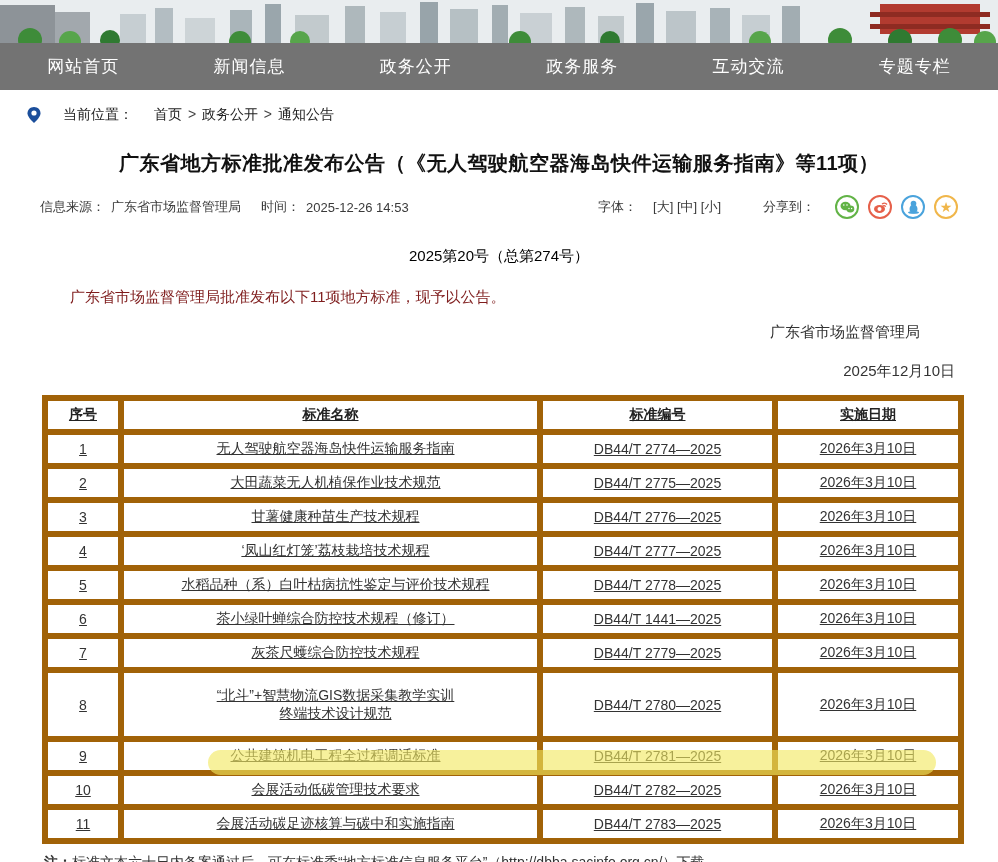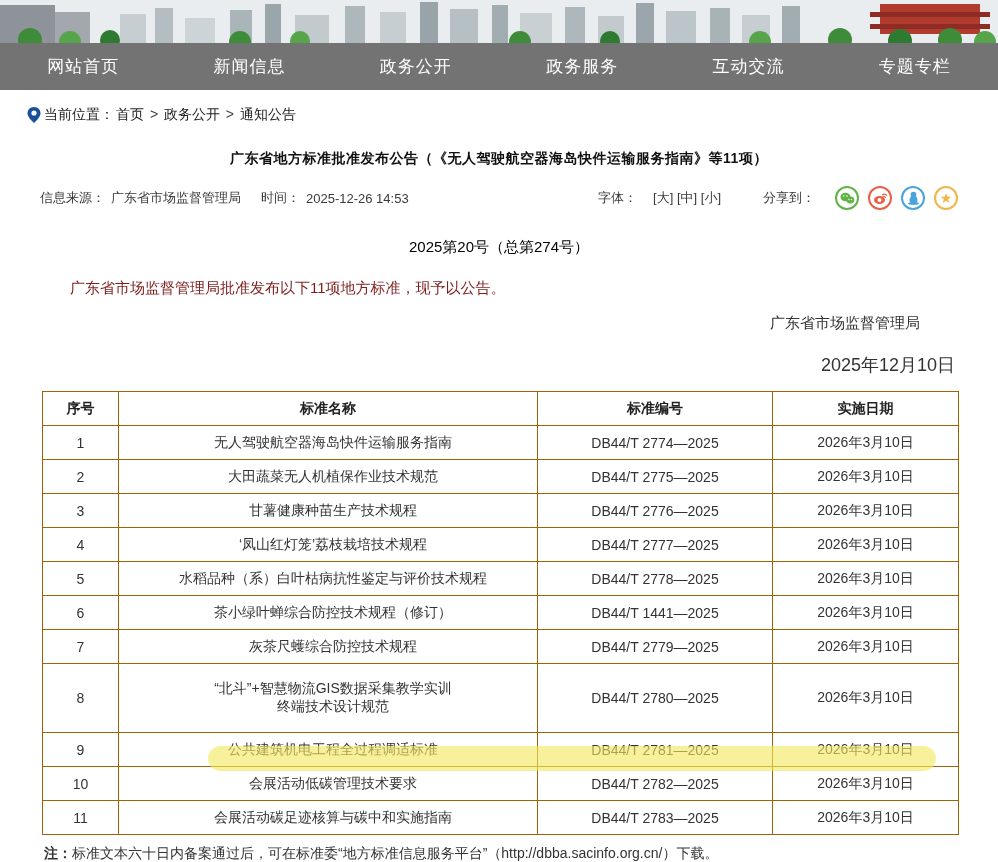--- a/index.html
+++ b/index.html
@@ -14,54 +14,54 @@
   .nav {
     width:998px; height:47px; background:#737373;
     display:flex; justify-content:space-around; align-items:center;
   }
   .nav-item {
     color:#ffffff; font-size:17px; letter-spacing:1px; cursor:pointer;
     padding:0 10px; white-space:nowrap;
   }
   
   .crumb-row {
-    display:flex; align-items:center; gap:2px;
+    display:flex; align-items:center; gap:21px;
     margin:16px 0 0 26px; font-size:14px; color:#222;
   }
   .crumb-link { cursor:pointer; color:#222; }
   .crumb-sep { color:#444; margin:0 2px; }
   
   .title {
-    text-align:center; font-size:14px; font-weight:bold; color:#111;
+    text-align:center; font-size:20px; font-weight:bold; color:#111;
     margin-top:26px; letter-spacing:0.5px;
   }
   .meta-row {
     display:flex; justify-content:space-between; align-items:center;
     margin:18px 40px 0 40px; font-size:13px; color:#3a3a3a;
   }
   .meta-left { display:flex; gap:6px; align-items:center; }
   .meta-right { display:flex; gap:16px; align-items:center; }
   .font-btn { cursor:pointer; color:#3a3a3a; }
   .share-icons { display:flex; gap:9px; align-items:center; margin-left:4px; }
   .share-icon {
     width:24px; height:24px; border-radius:50%; border:2px solid #ccc;
     display:flex; align-items:center; justify-content:center; cursor:pointer;
     background:#fff; font-size:13px; line-height:1;
   }
   
   .doc-number { text-align:center; font-size:15px; color:#000000; margin-top:28px; }
   .body-text { font-size:15px; color:#7f1d1d; margin:22px 40px 0 40px; text-indent:2em; }
   .sig-name { text-align:right; font-size:15px; color:#333; margin:16px 78px 0 0; }
-  .sig-date { text-align:right; font-size:18px; color:#333; margin:20px 43px 0 0; }
+  .sig-date { text-align:right; font-size:15px; color:#333; margin:20px 43px 0 0; }
   
   .table-wrap { position:relative; margin:14px 0 0 42px; width:916px; }
   table { border-collapse:collapse; width:916px; table-layout:fixed; }
   th,td {
-    border:1px solid #a16207; text-align:center; vertical-align:middle;
-    font-size:14px; color:#333; height:34px; padding:2px 6px;
+    border:6px solid #a16207; text-align:center; vertical-align:middle;
+    font-size:14px; color:#333; height:34px; padding:2px 6px;text-decoration:underline;
   }
   th { font-weight:bold; color:#222; }
   td.name-cell { white-space:pre-line;padding-left:16px; }
   tr.tall td { height:69px; }
   .marker {
     position:absolute; top:355px; left:166px; width:728px; height:25px;
     background:#f2e95f; opacity:0.62; border-radius:13px; pointer-events:none;
   }
   
   .note { font-size:14px; color:#333; margin:10px 0 0 44px; }

